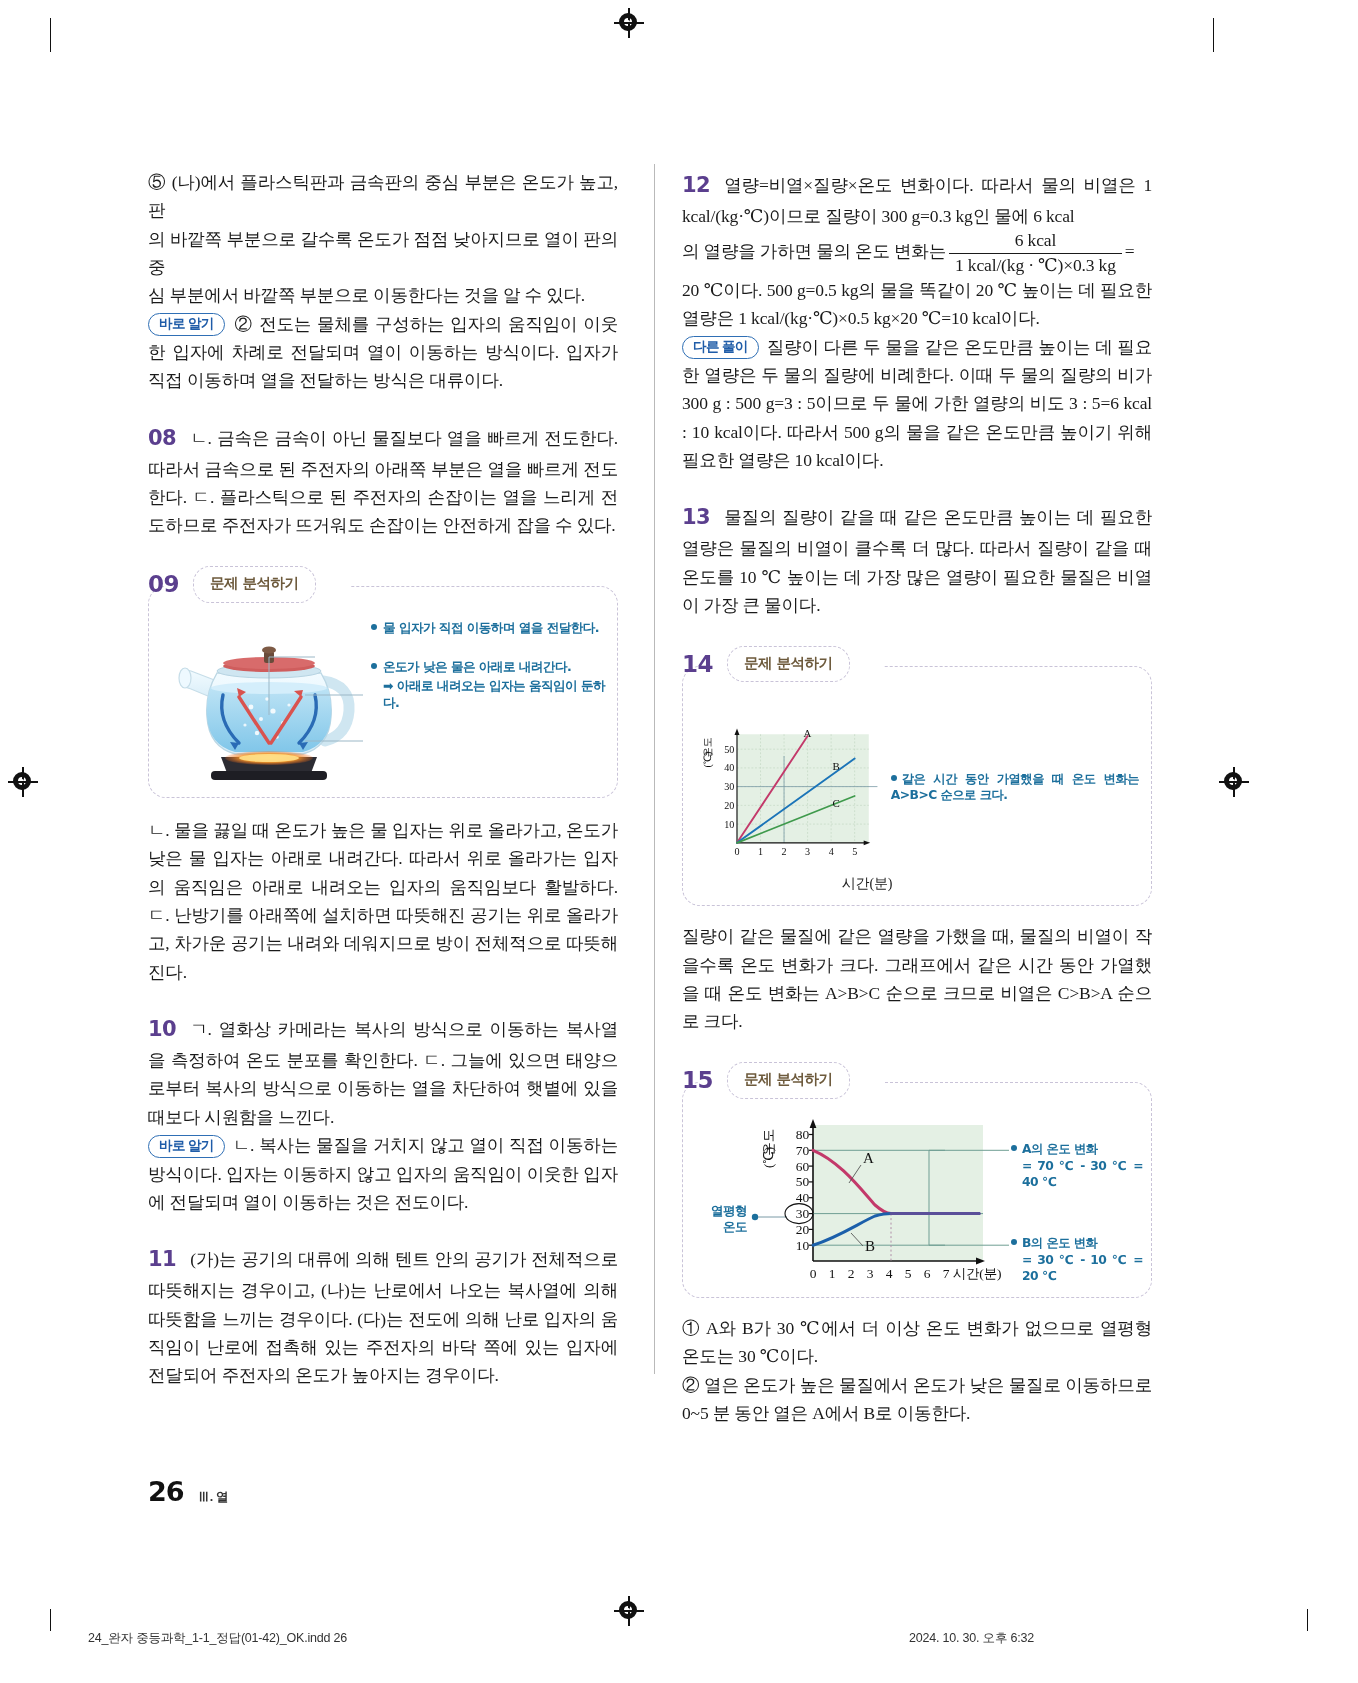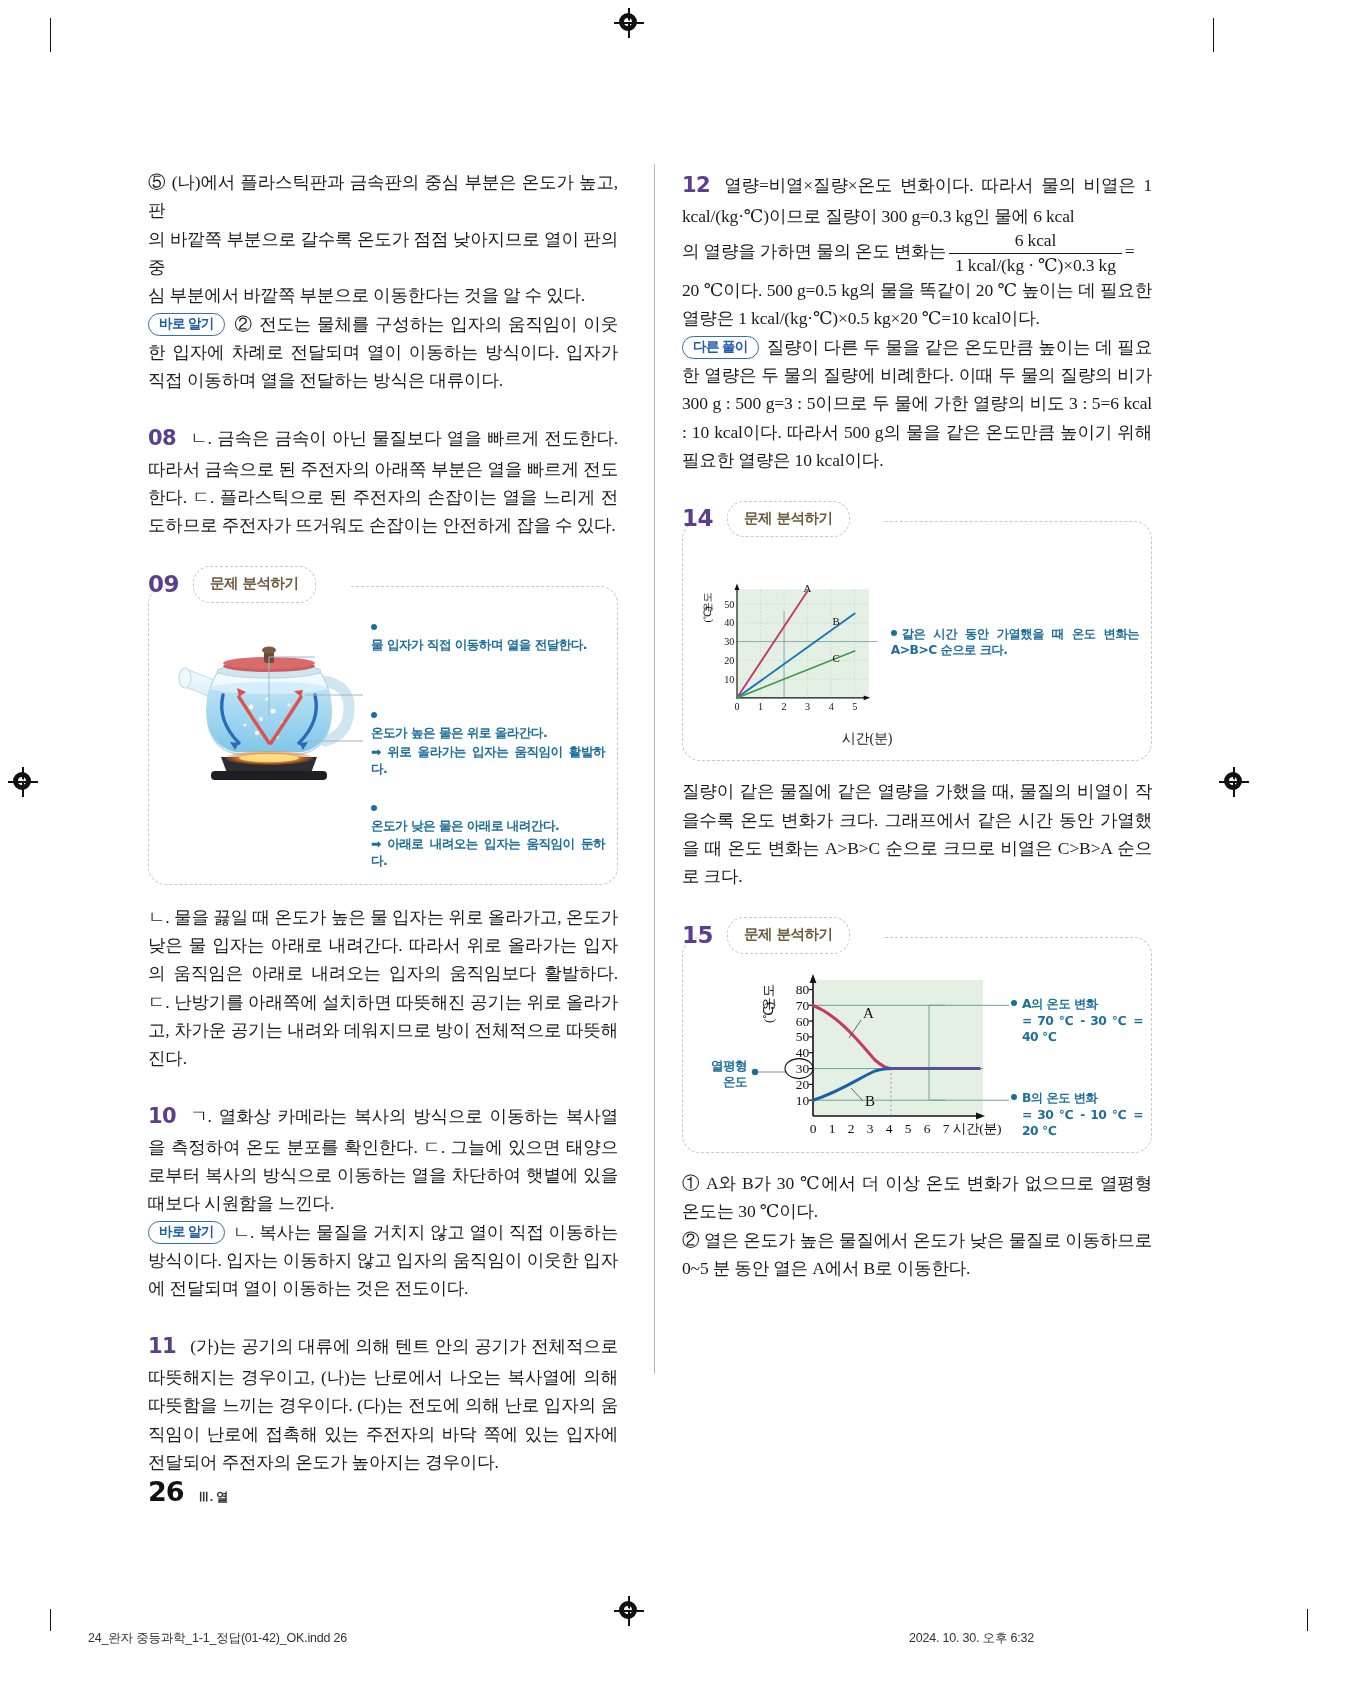--- a/index.html
+++ b/index.html
@@ -171,21 +171,21 @@
   .callouts {
     font-family: "DejaVu Sans", sans-serif;
     font-size: 12.6px;
     font-weight: bold;
     color: #1c6f9c;
     letter-spacing: -0.55px;
     line-height: 1.38;
     flex: 1;
     padding-top: 6px;
   }
-  .callout { display: flex; align-items: flex-start; gap: 6px; flex-direction: column; }
+  .callout { display: flex; align-items: flex-start; gap: 6px; }
   .callout .dot {
     width: 6px; height: 6px; border-radius: 50%;
     background: #1c6f9c; flex: none; margin-top: 5px;
   }
   .callout .sub { display: block; margin-top: 1px; }
 
   
   .graph-row { display: flex; align-items: flex-start; gap: 6px; }
   .graph-note {
     font-family: "DejaVu Sans", sans-serif;
@@ -353,27 +353,20 @@
             <path d="M104,42 L150,42" stroke="#9bb7c6" stroke-width="1" fill="none"></path>
             <path d="M140,80 L198,80" stroke="#9bb7c6" stroke-width="1" fill="none"></path>
             <path d="M140,126 L198,126" stroke="#9bb7c6" stroke-width="1" fill="none"></path>
           </svg>
 
           <div class="callouts">
             <div class="callout" style="margin-top:-2px;">
               <span class="dot"></span>
               <span>물 입자가 직접 이동하며 열을 전달한다.</span>
             </div>
-            <div class="callout" style="margin-top:54px;">
-              <span class="dot"></span>
-              <span>
-                <span>온도가 높은 물은 위로 올라간다.</span>
-                <span class="sub">➡ 위로 올라가는 입자는 움직임이 활발하다.</span>
-              </span>
-            </div>
             <div class="callout" style="margin-top:22px;">
               <span class="dot"></span>
               <span>
                 <span>온도가 낮은 물은 아래로 내려간다.</span>
                 <span class="sub">➡ 아래로 내려오는 입자는 움직임이 둔하다.</span>
               </span>
             </div>
           </div>
         </div>
       </div>
@@ -397,20 +390,23 @@
 
     <div class="blk">
       <p><span class="qnum">12</span><span>열량=비열×질량×온도 변화이다. 따라서 물의 비열은 1 kcal/(kg·℃)이므로 질량이 300 g=0.3 kg인 물에 6 kcal</span></p>
       <p class="tall-line">
         <span>의 열량을 가하면 물의 온도 변화는</span><span class="frac"><span class="num">6 kcal</span><span class="den">1 kcal/(kg · ℃)×0.3 kg</span></span><span>=</span>
       </p>
       <p>20 ℃이다. 500 g=0.5 kg의 물을 똑같이 20 ℃ 높이는 데 필요한 열량은 1 kcal/(kg·℃)×0.5 kg×20 ℃=10 kcal이다.</p>
       <p><span class="badge">다른 풀이</span><span>질량이 다른 두 물을 같은 온도만큼 높이는 데 필요한 열량은 두 물의 질량에 비례한다. 이때 두 물의 질량의 비가 300 g : 500 g=3 : 5이므로 두 물에 가한 열량의 비도 3 : 5=6 kcal : 10 kcal이다. 따라서 500 g의 물을 같은 온도만큼 높이기 위해 필요한 열량은 10 kcal이다.</span></p>
     </div>
 
+    <div class="blk">
+      <p><span class="qnum">13</span><span>물질의 질량이 같을 때 같은 온도만큼 높이는 데 필요한 열량은 물질의 비열이 클수록 더 많다. 따라서 질량이 같을 때 온도를 10 ℃ 높이는 데 가장 많은 열량이 필요한 물질은 비열이 가장 큰 물이다.</span></p>
+    </div>
 
     <div class="panel" style="margin-top:22px;">
       <div class="panel-head">
         <span class="pnum">14</span>
         <span class="panel-tag">문제 분석하기</span>
       </div>
       <div class="panel-box no-top-right" style="padding-bottom:10px;">
         <div class="graph-row">
           <svg width="262" height="190" viewBox="0 0 262 190">
 

